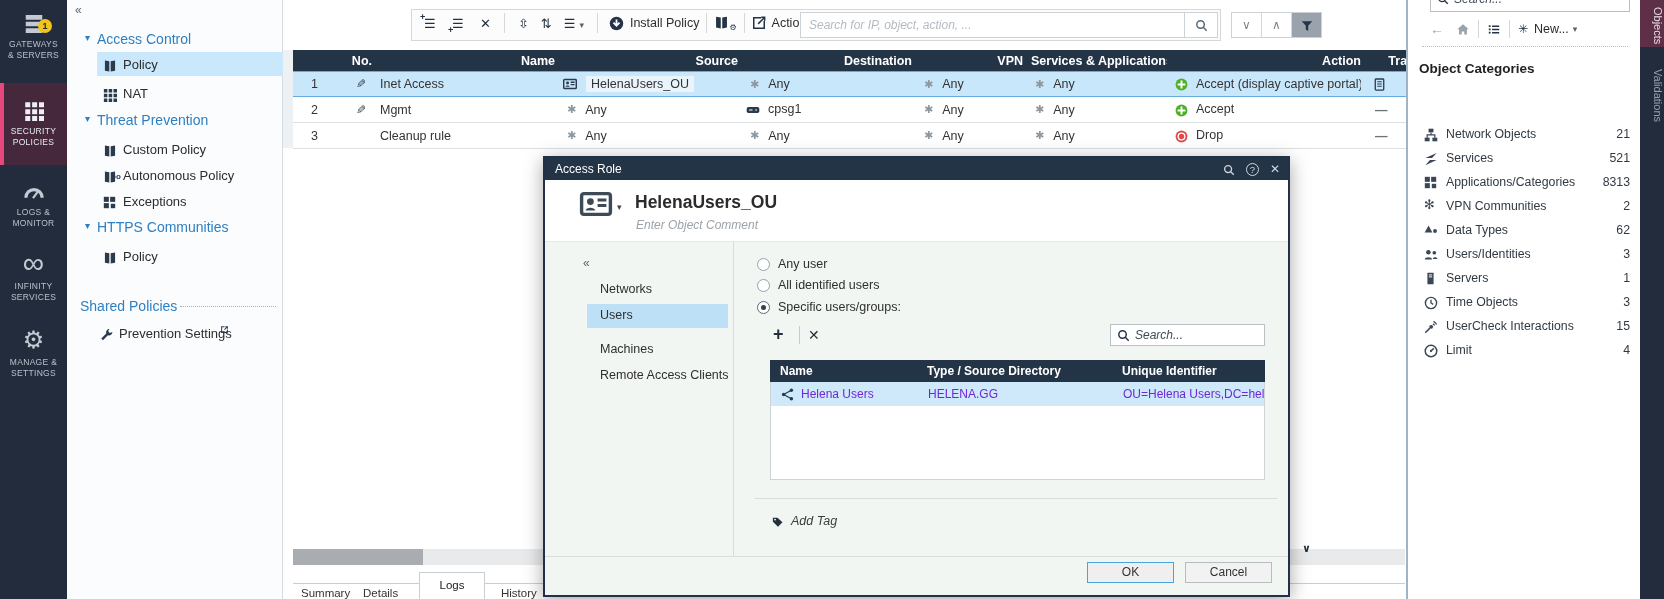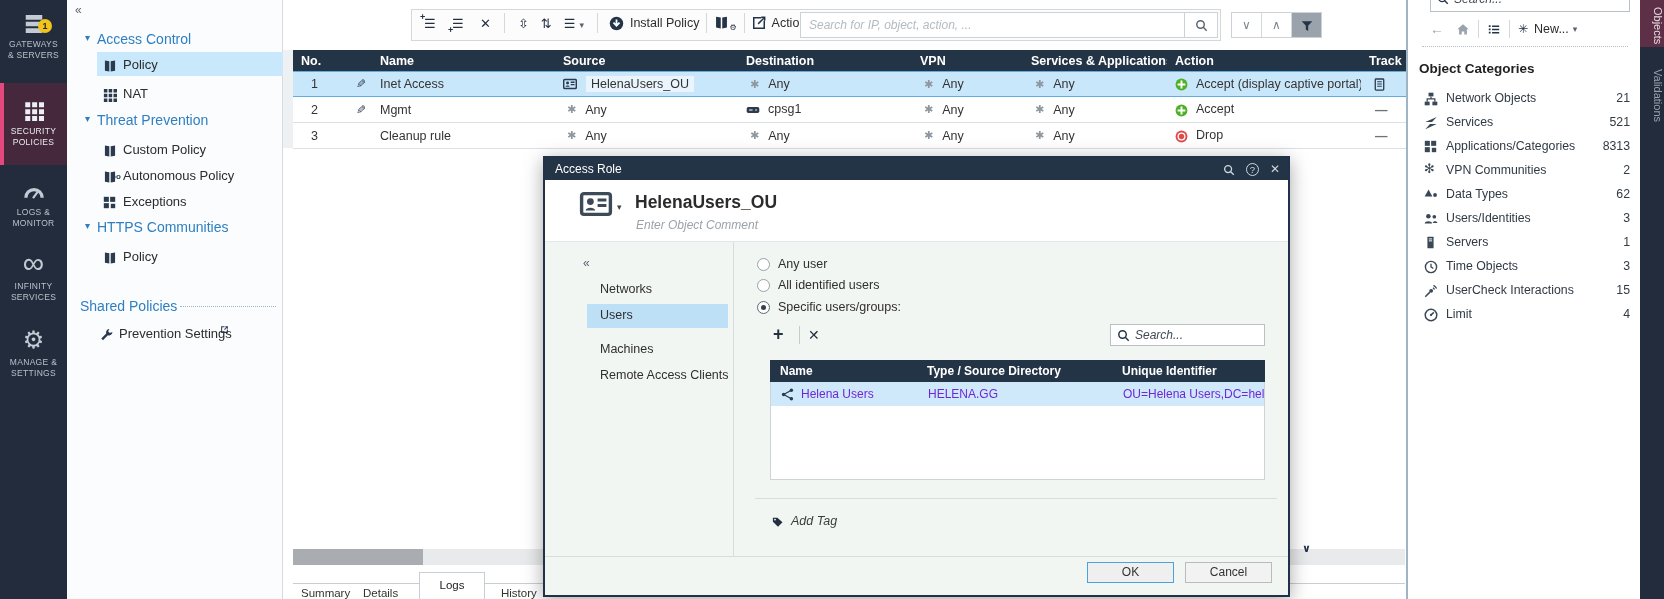--- a/index.html
+++ b/index.html
@@ -46,21 +46,21 @@
   .navgrp { position:absolute; left:948px; top:12px; height:26px; display:flex; border:1px solid #ccd2d6; background:#fff; }
   .navgrp > div { width:29px; text-align:center; line-height:24px; color:#7d868e; font-size:12px; }
   .navgrp .gsep { width:1px; background:#d3d8db; }
   .filter-on { background:#9aa3ab; color:#243447 !important; }
 
   
   .gutter { position:absolute; left:0; top:50px; width:10px; height:98px; background:#eef1f3; }
   .rtable { position:absolute; left:10px; top:50px; width:1140px; }
   .rrow { display:grid; grid-template-columns:79px 183px 183px 174px 111px 144px 194px 60px; align-items:center; }
   .rhead { background:#243447; color:#fff; font-weight:bold; height:21px; font-size:12.5px; }
-  .rhead > div { padding-left:8px; overflow:hidden; white-space:nowrap; }
+  .rhead > div { padding-left:8px; overflow:hidden; white-space:nowrap;text-align:right; }
   .rbody { height:26px; background:#fff; border-bottom:1px solid #dce0e3; font-size:12.5px; color:#333; }
   .rbody > div { padding-left:8px; overflow:hidden; white-space:nowrap; display:flex; align-items:center; }
   .rsel { background:#c9e7fb; border-top:1px solid #62acdf; border-bottom:1px solid #62acdf; }
   .no-cell { display:flex; justify-content:space-between; padding-right:6px; }
   .no-num { padding-left:10px; }
   .pencil { transform:scaleX(-1); color:#2b3a4a; font-size:12px; }
   .any-ast { color:#8e979e; font-size:11px; margin:0 9px 0 4px; }
   .cell-ic { color:#2b3a4d; margin-right:8px; flex:none; }
   .src-hl { background:#e9f4fd; padding:1px 5px; border:1px solid #cfe6f7; }
   .dash { color:#6b737b; font-weight:bold; padding-left:6px; }
@@ -74,21 +74,21 @@
   .btab-active { position:absolute; left:136px; top:572px; width:66px; height:30px; background:#fff; border:1px solid #c9ced2; border-bottom:none; text-align:center; padding-top:6px; font-size:11.5px; color:#222; }
 
   
   .rpanel { position:absolute; left:1406px; top:0; width:234px; height:599px; background:#fff; border-left:2px solid #9fb4c4; }
   .rp-search { position:absolute; left:22px; top:-14px; width:200px; height:26px; border:1px solid #b9c1c7; background:#fff; display:flex; align-items:center; padding-left:6px; color:#3f4a55; }
   .rp-search .stext { font-style:italic; font-size:12px; margin-left:5px; }
   .rp-icons { position:absolute; left:22px; top:18px; display:flex; align-items:center; height:22px; }
   .rp-icons .isep { width:1px; height:18px; background:#d3d8db; margin:0 8px; }
   .rp-dotted { position:absolute; left:14px; top:46px; width:206px; border-top:1px dotted #b7bfc6; }
   .rp-head { position:absolute; left:11px; top:61px; font-size:13.5px; font-weight:bold; color:#222;text-align:right; }
-  .cat-row { position:absolute; left:0; width:234px; height:24px; }
+  .cat-row { position:absolute; left:0; width:234px; height:24px;margin-top:36px; }
   .cat-ic { position:absolute; left:16px; top:5px; color:#3a4756; }
   .cat-label { position:absolute; left:38px; top:5px; font-size:12.3px; color:#303a44; }
   .cat-count { position:absolute; right:12px; top:5px; font-size:12.3px; color:#303a44; }
 
   
   .strip { position:absolute; left:1640px; top:0; width:24px; height:599px; background:#222c3c; }
   .vtab { writing-mode:vertical-rl; text-align:center; width:24px; font-size:11px; }
   .vtab-objects { position:absolute; top:0; height:47px; background:#5d3048; color:#e8dde3; padding-top:4px; }
   .vtab-valid { position:absolute; top:49px; height:88px; color:#98a1ad; padding-top:4px; }
 

